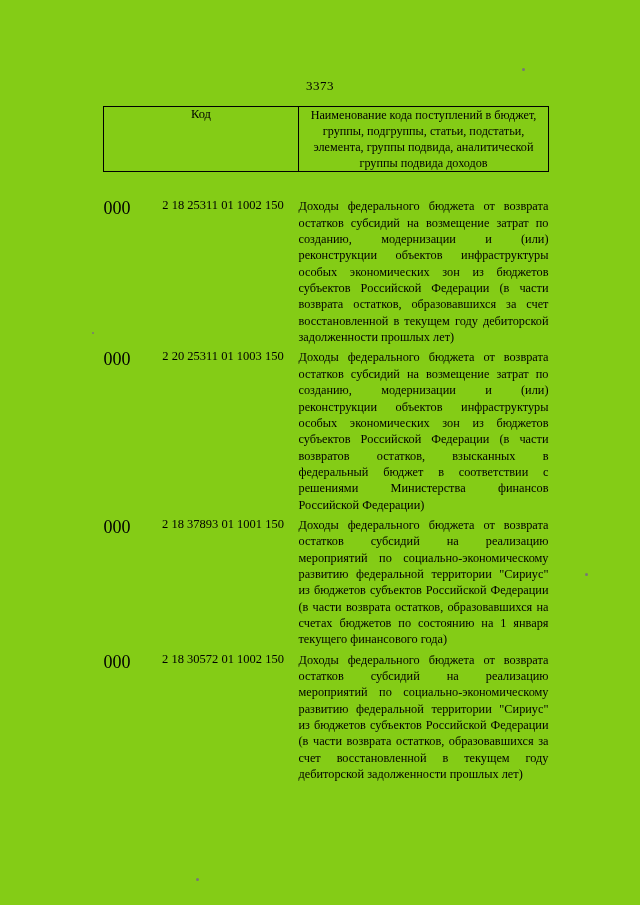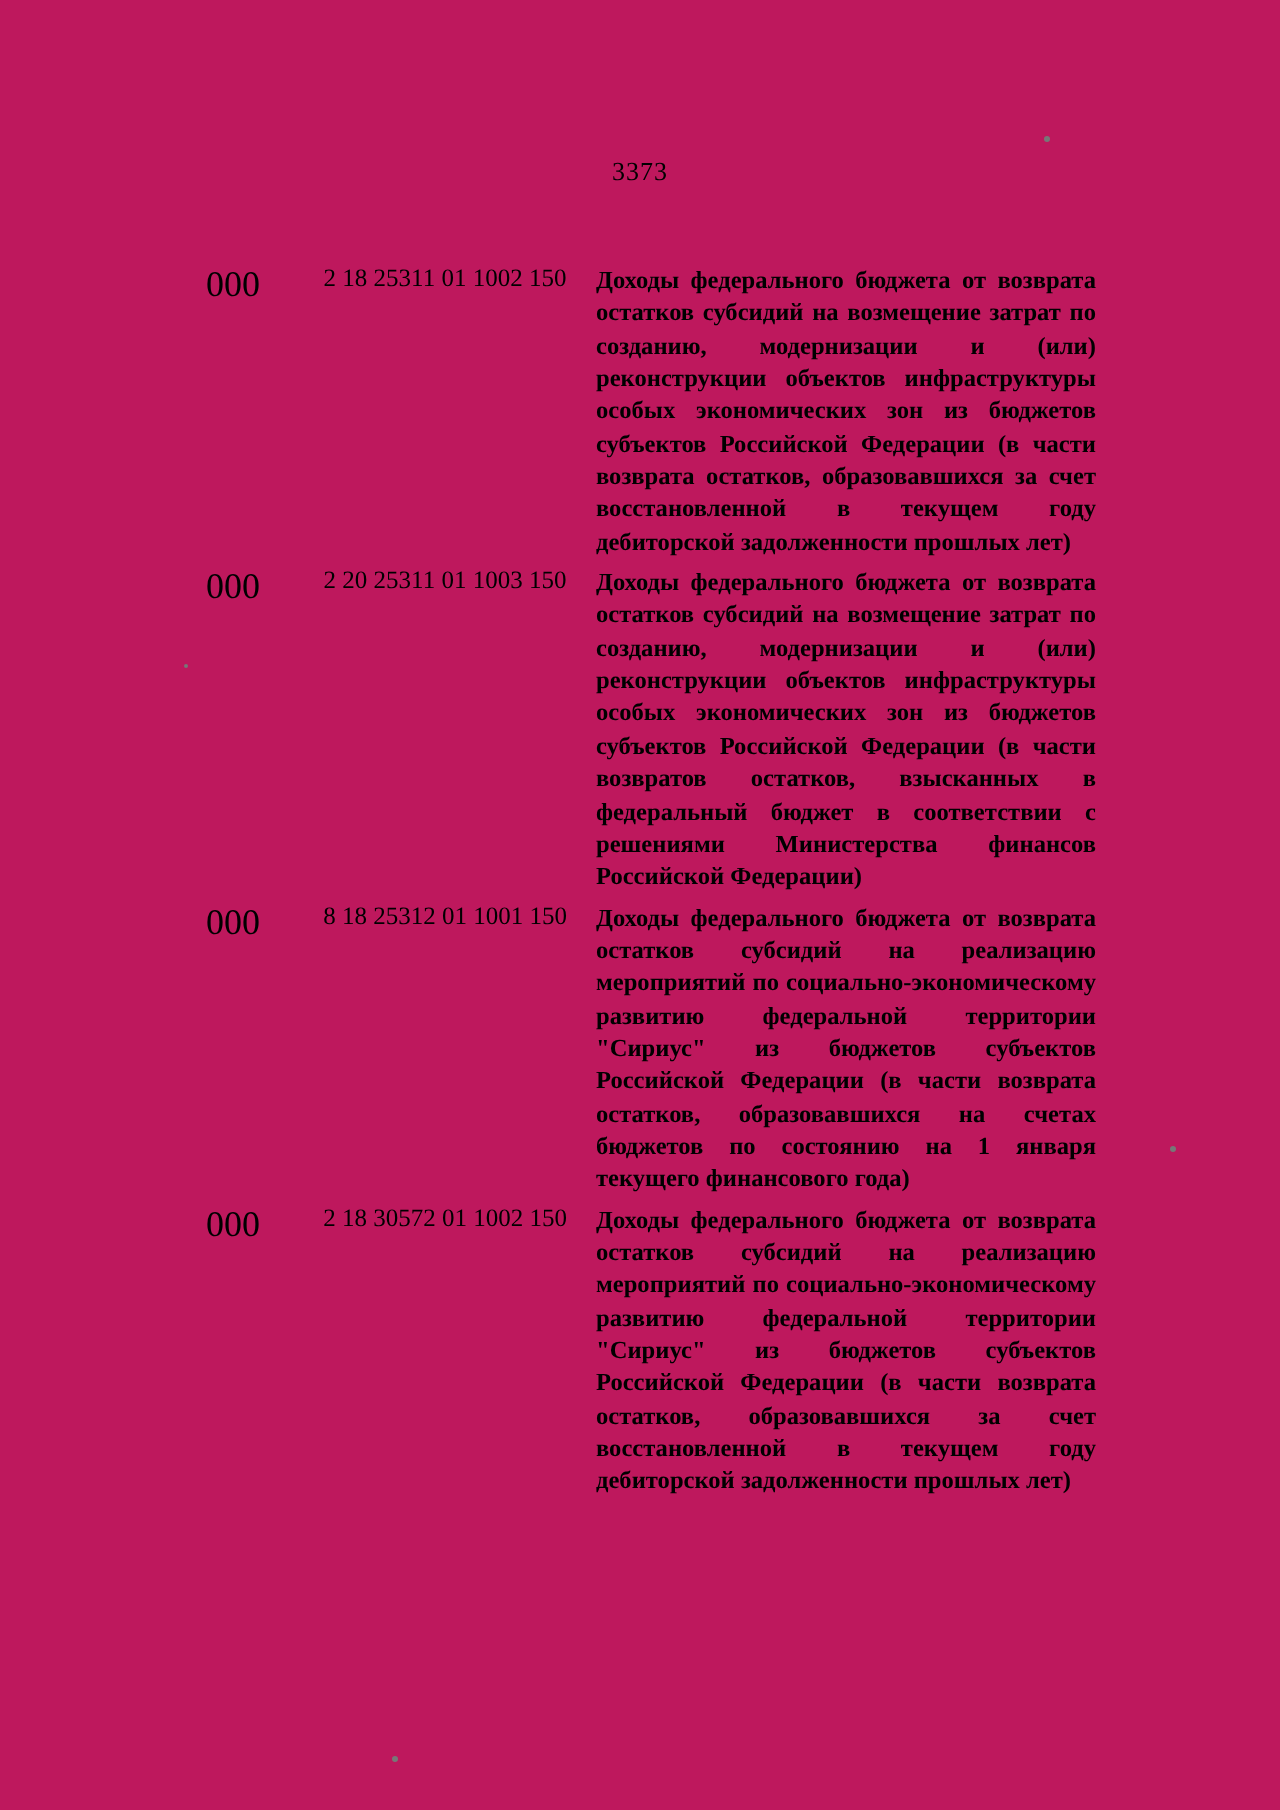--- a/index.html
+++ b/index.html
@@ -13,21 +13,21 @@
     position: relative;
     font-family: "Liberation Serif", "DejaVu Serif", serif;
     color: #000;
     overflow: hidden;
   }
   .page {
     position: absolute;
     left: 0; top: 0;
     width: 640px;
     height: 905px;
-    background: #be185d;
+    background: #84cc16;
   }
   .page-number {
     position: absolute;
     top: 78px;
     left: 0;
     width: 640px;
     text-align: center;
     font-size: 13px;
     letter-spacing: 0.5px;
   }
@@ -83,21 +83,20 @@
   .col-name {
     width: 250px;
     font-size: 12.3px;
     line-height: 1.33;
     text-align: justify;
     text-align-last: left;
     padding-left: 8px;
     padding-right: 2px;
     padding-bottom: 2px;
     hyphens: none;
-    font-weight: bold;
   }
   .row-gap td { height: 4px; }
   .speck {
     position: absolute;
     background: #777;
     border-radius: 50%;
   }
   .s1 { left: 522px; top: 68px; width: 3px; height: 3px; }
   .s2 { left: 585px; top: 573px; width: 3px; height: 3px; }
   .s3 { left: 196px; top: 878px; width: 3px; height: 3px; }
@@ -111,20 +110,24 @@
   <div class="page-number">3373</div>
 
   <div class="content">
     <table class="doc">
       <colgroup>
         <col style="width:44px">
         <col style="width:151px">
         <col style="width:250px">
       </colgroup>
       <tbody>
+        <tr>
+          <td class="hdr-code" colspan="2">Код</td>
+          <td class="hdr-name">Наименование кода поступлений в бюджет, группы, подгруппы, статьи, подстатьи, элемента, группы подвида, аналитической группы подвида доходов</td>
+        </tr>
 
         <tr class="spacer-row">
             <td></td>
             <td></td>
             <td></td>
           </tr>
 
         <tr>
           <td class="col-zero">000</td>
           <td class="col-code">2 18 25311 01 1002 150</td>
@@ -142,21 +145,21 @@
           <td class="col-name">Доходы федерального бюджета от возврата остатков субсидий на возмещение затрат по созданию, модернизации и (или) реконструкции объектов инфраструктуры особых экономических зон из бюджетов субъектов Российской Федерации (в части возвратов остатков, взысканных в федеральный бюджет в соответствии с решениями Министерства финансов Российской Федерации)</td>
         </tr>
         <tr class="row-gap">
             <td></td>
             <td></td>
             <td></td>
           </tr>
 
         <tr>
           <td class="col-zero">000</td>
-          <td class="col-code">8 18 25312 01 1001 150</td>
+          <td class="col-code">2 18 37893 01 1001 150</td>
           <td class="col-name">Доходы федерального бюджета от возврата остатков субсидий на реализацию мероприятий по социально-экономическому развитию федеральной территории "Сириус" из бюджетов субъектов Российской Федерации (в части возврата остатков, образовавшихся на счетах бюджетов по состоянию на 1 января текущего финансового года)</td>
         </tr>
         <tr class="row-gap">
             <td></td>
             <td></td>
             <td></td>
           </tr>
 
         <tr>
           <td class="col-zero">000</td>

